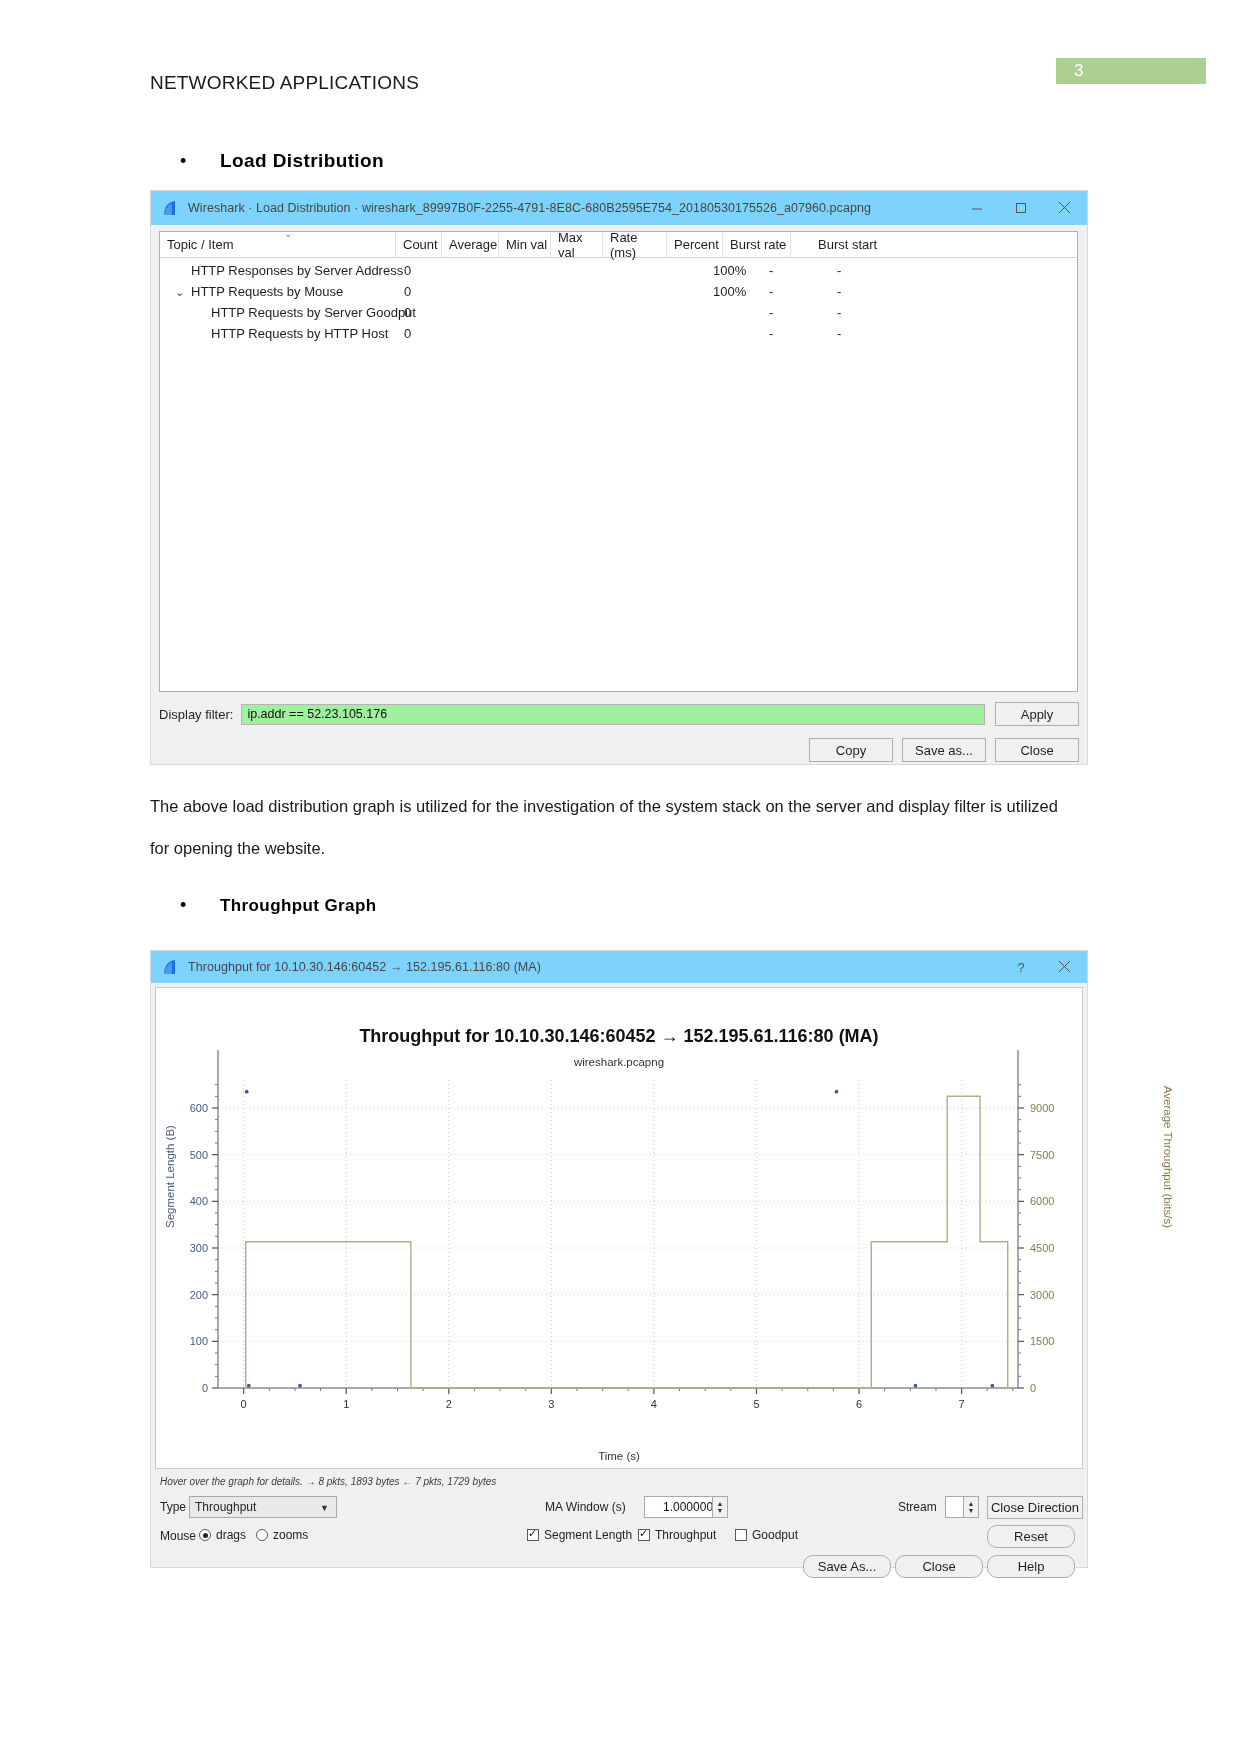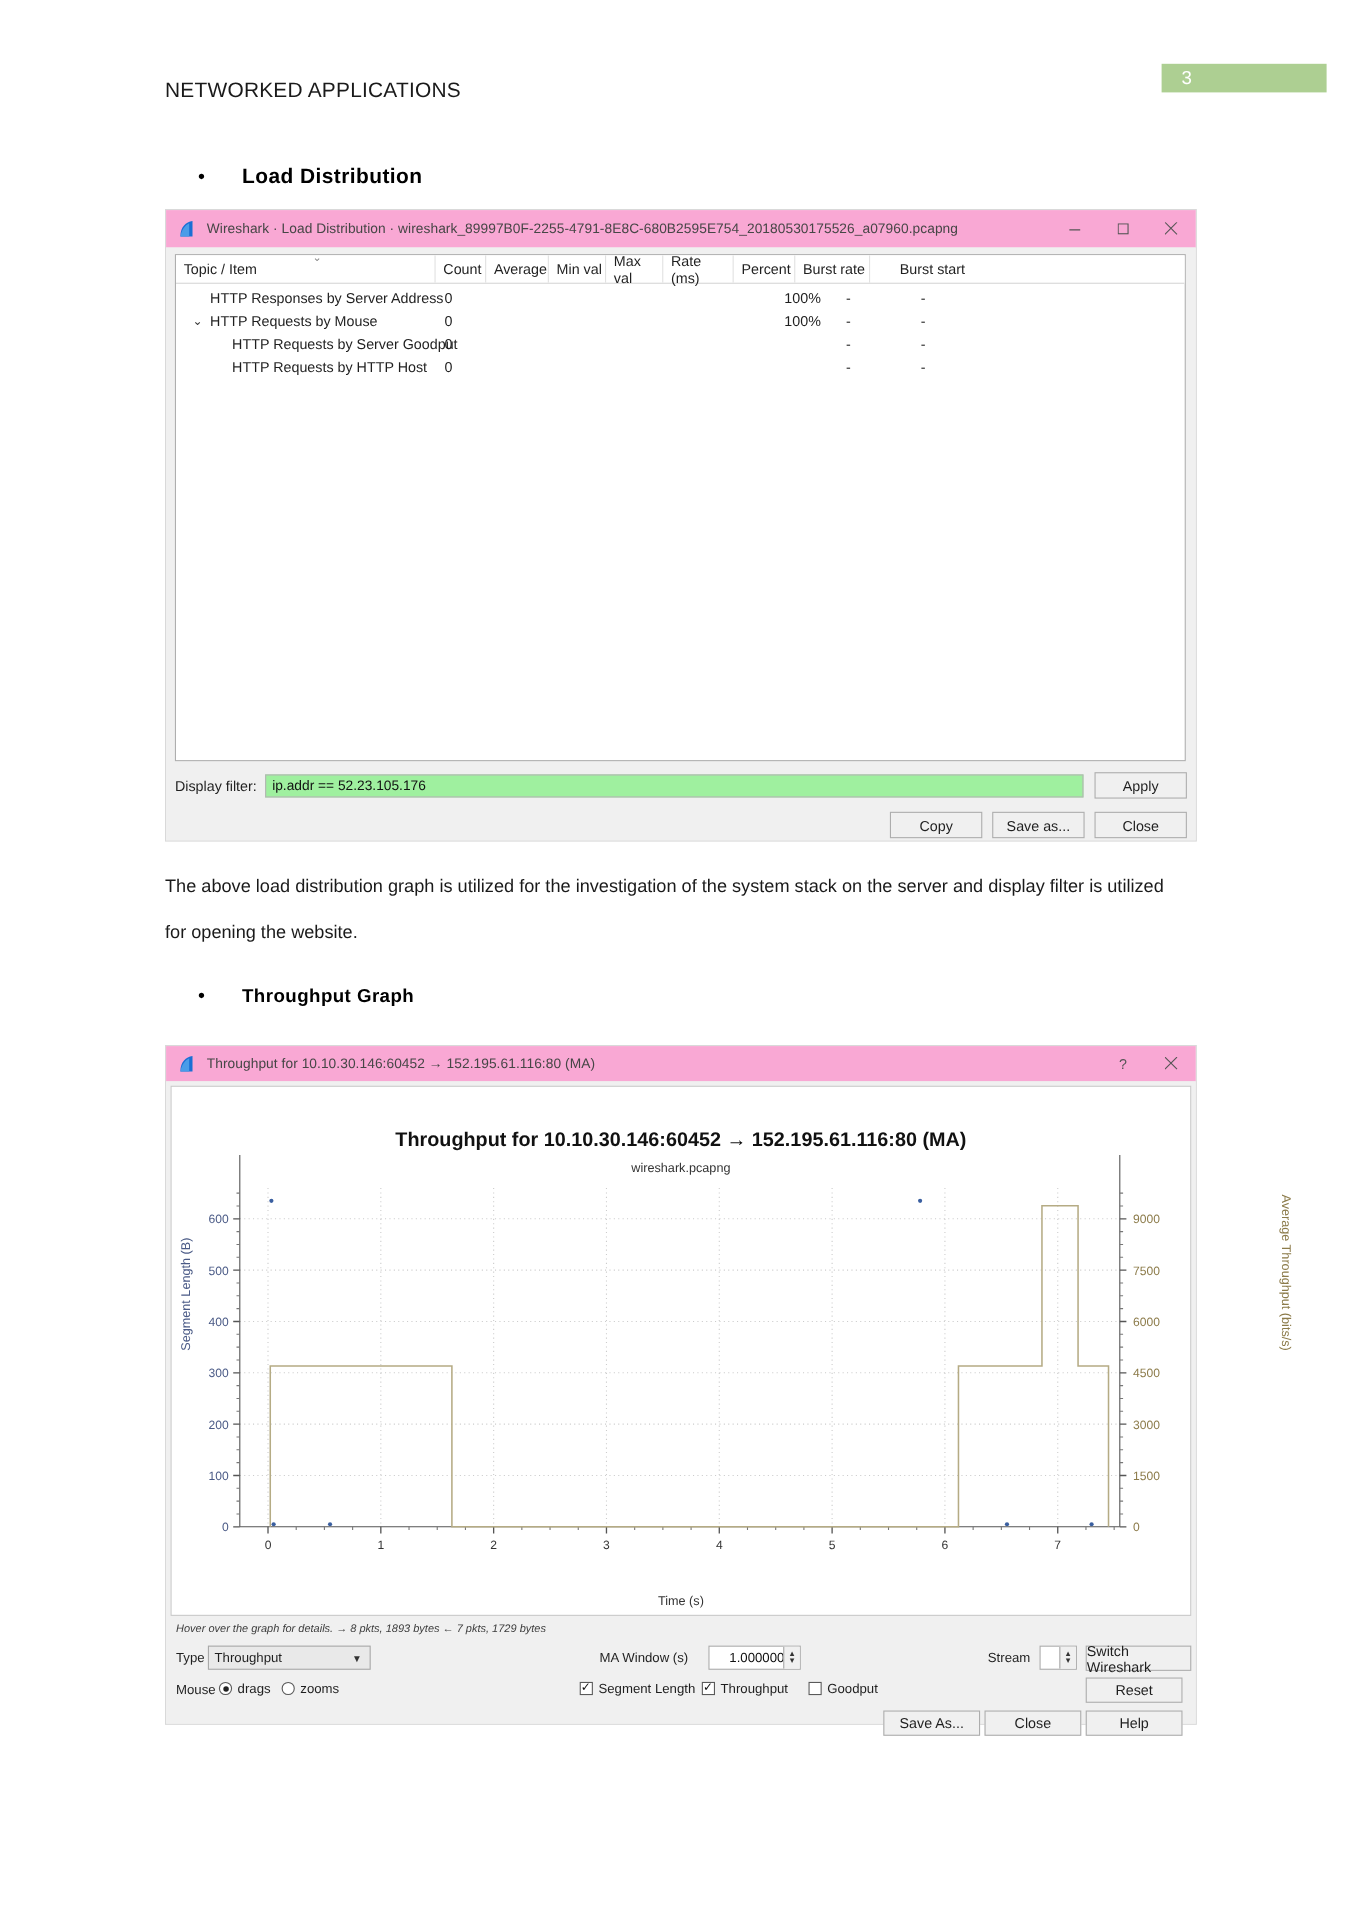--- a/index.html
+++ b/index.html
@@ -42,21 +42,21 @@
   .bullet-text { font-size:19px; font-weight:bold; letter-spacing:0.4px; }
   .bullet-text.small { font-size:17px; }
 
   
   .win {
     position:absolute;
     background:#f0f0f0;
     border:1px solid #d9d9d9;
   }
   .win-titlebar {
-    height:34px; background:#f9a8d4;
+    height:34px; background:#7dd3fc;
     display:flex; align-items:center;
     position:relative;
   }
   .ws-logo {
     width:16px; height:15px; margin-left:12px; margin-right:9px;
     position:relative; flex:none;
   }
   .ws-logo svg { display:block; }
   .win-title {
     font-size:12.5px; color:#464646; white-space:nowrap;
@@ -206,21 +206,21 @@
     width:5px; height:5px; border-radius:50%; background:#222;
   }
   .checkbox {
     width:12px; height:12px; border:1px solid #5a5a5a; background:#fff;
     position:relative; flex:none;
   }
   .checkbox.on::after {
     content:"✓"; position:absolute; left:0px; top:-3px;
     font-size:11px; color:#111;
   }
-  .btn-ctl { width:88px; height:23px; }
+  .btn-ctl { width:88px; height:23px;border-radius:10px; }
   .btn-wide { width:96px; height:23px; }
 
   
   .para {
     position:absolute; left:150px; width:930px;
     font-size:16.5px; line-height:42px; color:#1a1a1a;
   }
 </style>
 </head>
 <body>
@@ -546,21 +546,21 @@
           </span>
       </span>
       <span class="ctl-label" style="position:absolute; left:747px; top:5px;">Stream</span>
       <span class="spin spin-sm" style="position:absolute; left:794px; top:1px;">
         <span>32</span>
         <span class="spinbtns">
             <span>▲</span>
             <span>▼</span>
           </span>
       </span>
-      <span class="btn btn-wide" style="position:absolute; left:836px; top:1px;">Switch Wireshark</span>
+      <span class="btn btn-wide" style="position:absolute; left:836px; top:1px;">Close Direction</span>
     </div>
 
     <div class="ctl-row" style="top:542px;">
       <span class="ctl-label" style="position:absolute; left:9px; top:4px;">Mouse</span>
       <span class="radio-wrap" style="position:absolute; left:48px; top:3px;">
         <span class="radio on"></span>
         <span>drags</span>
       </span>
       <span class="radio-wrap" style="position:absolute; left:105px; top:3px;">
         <span class="radio"></span>

